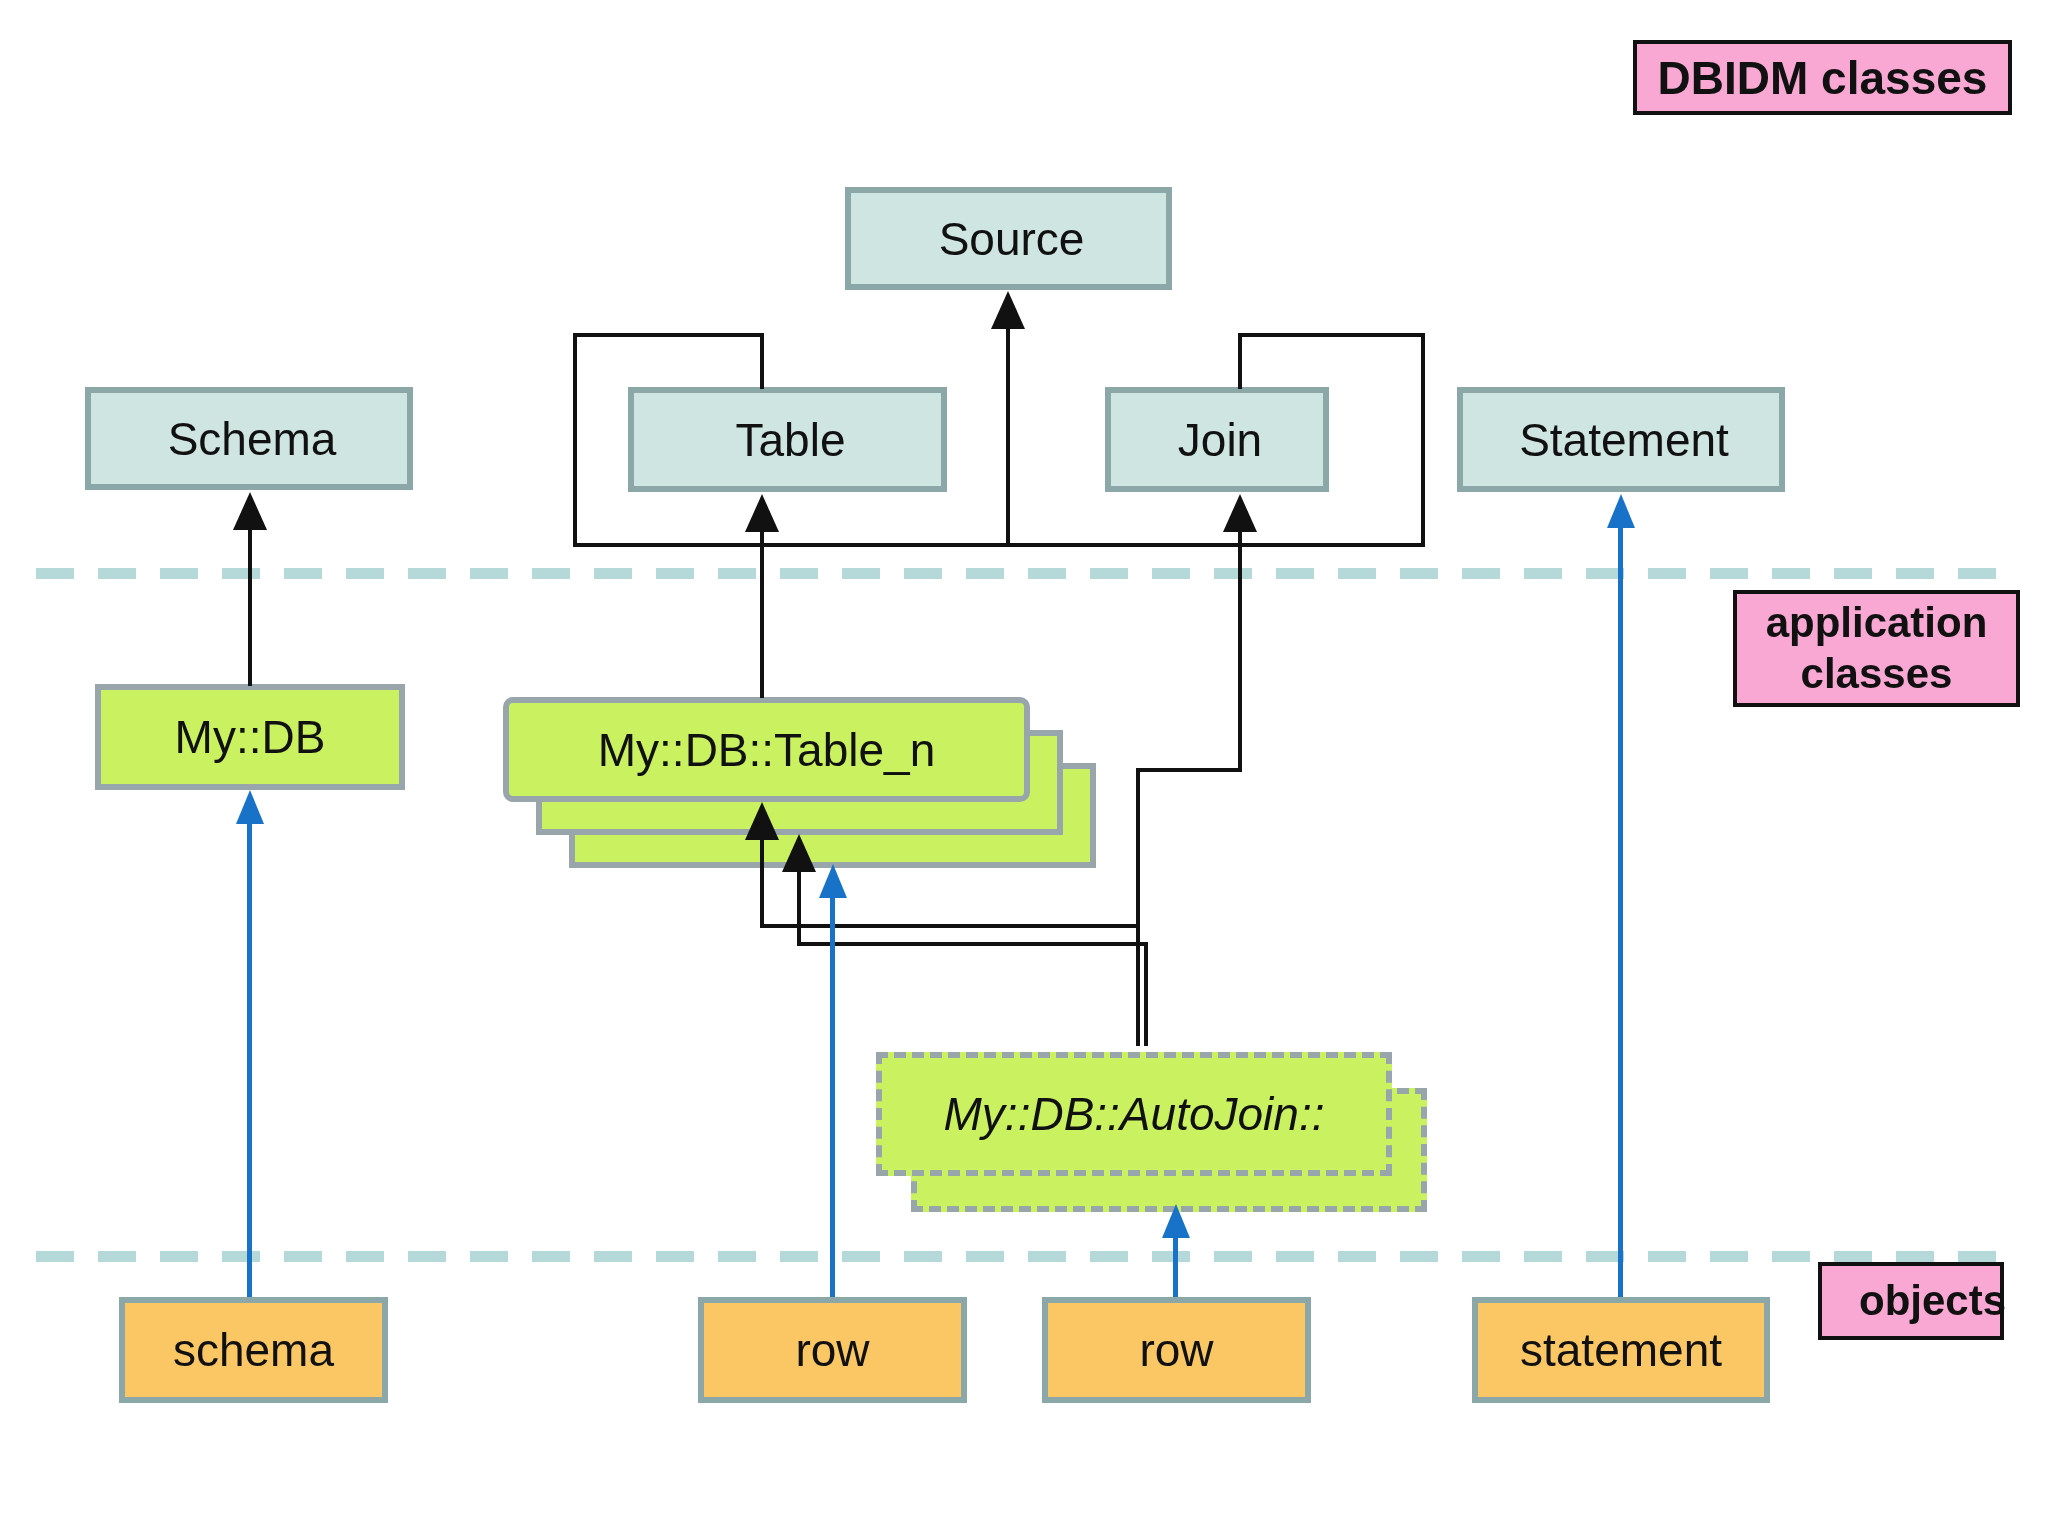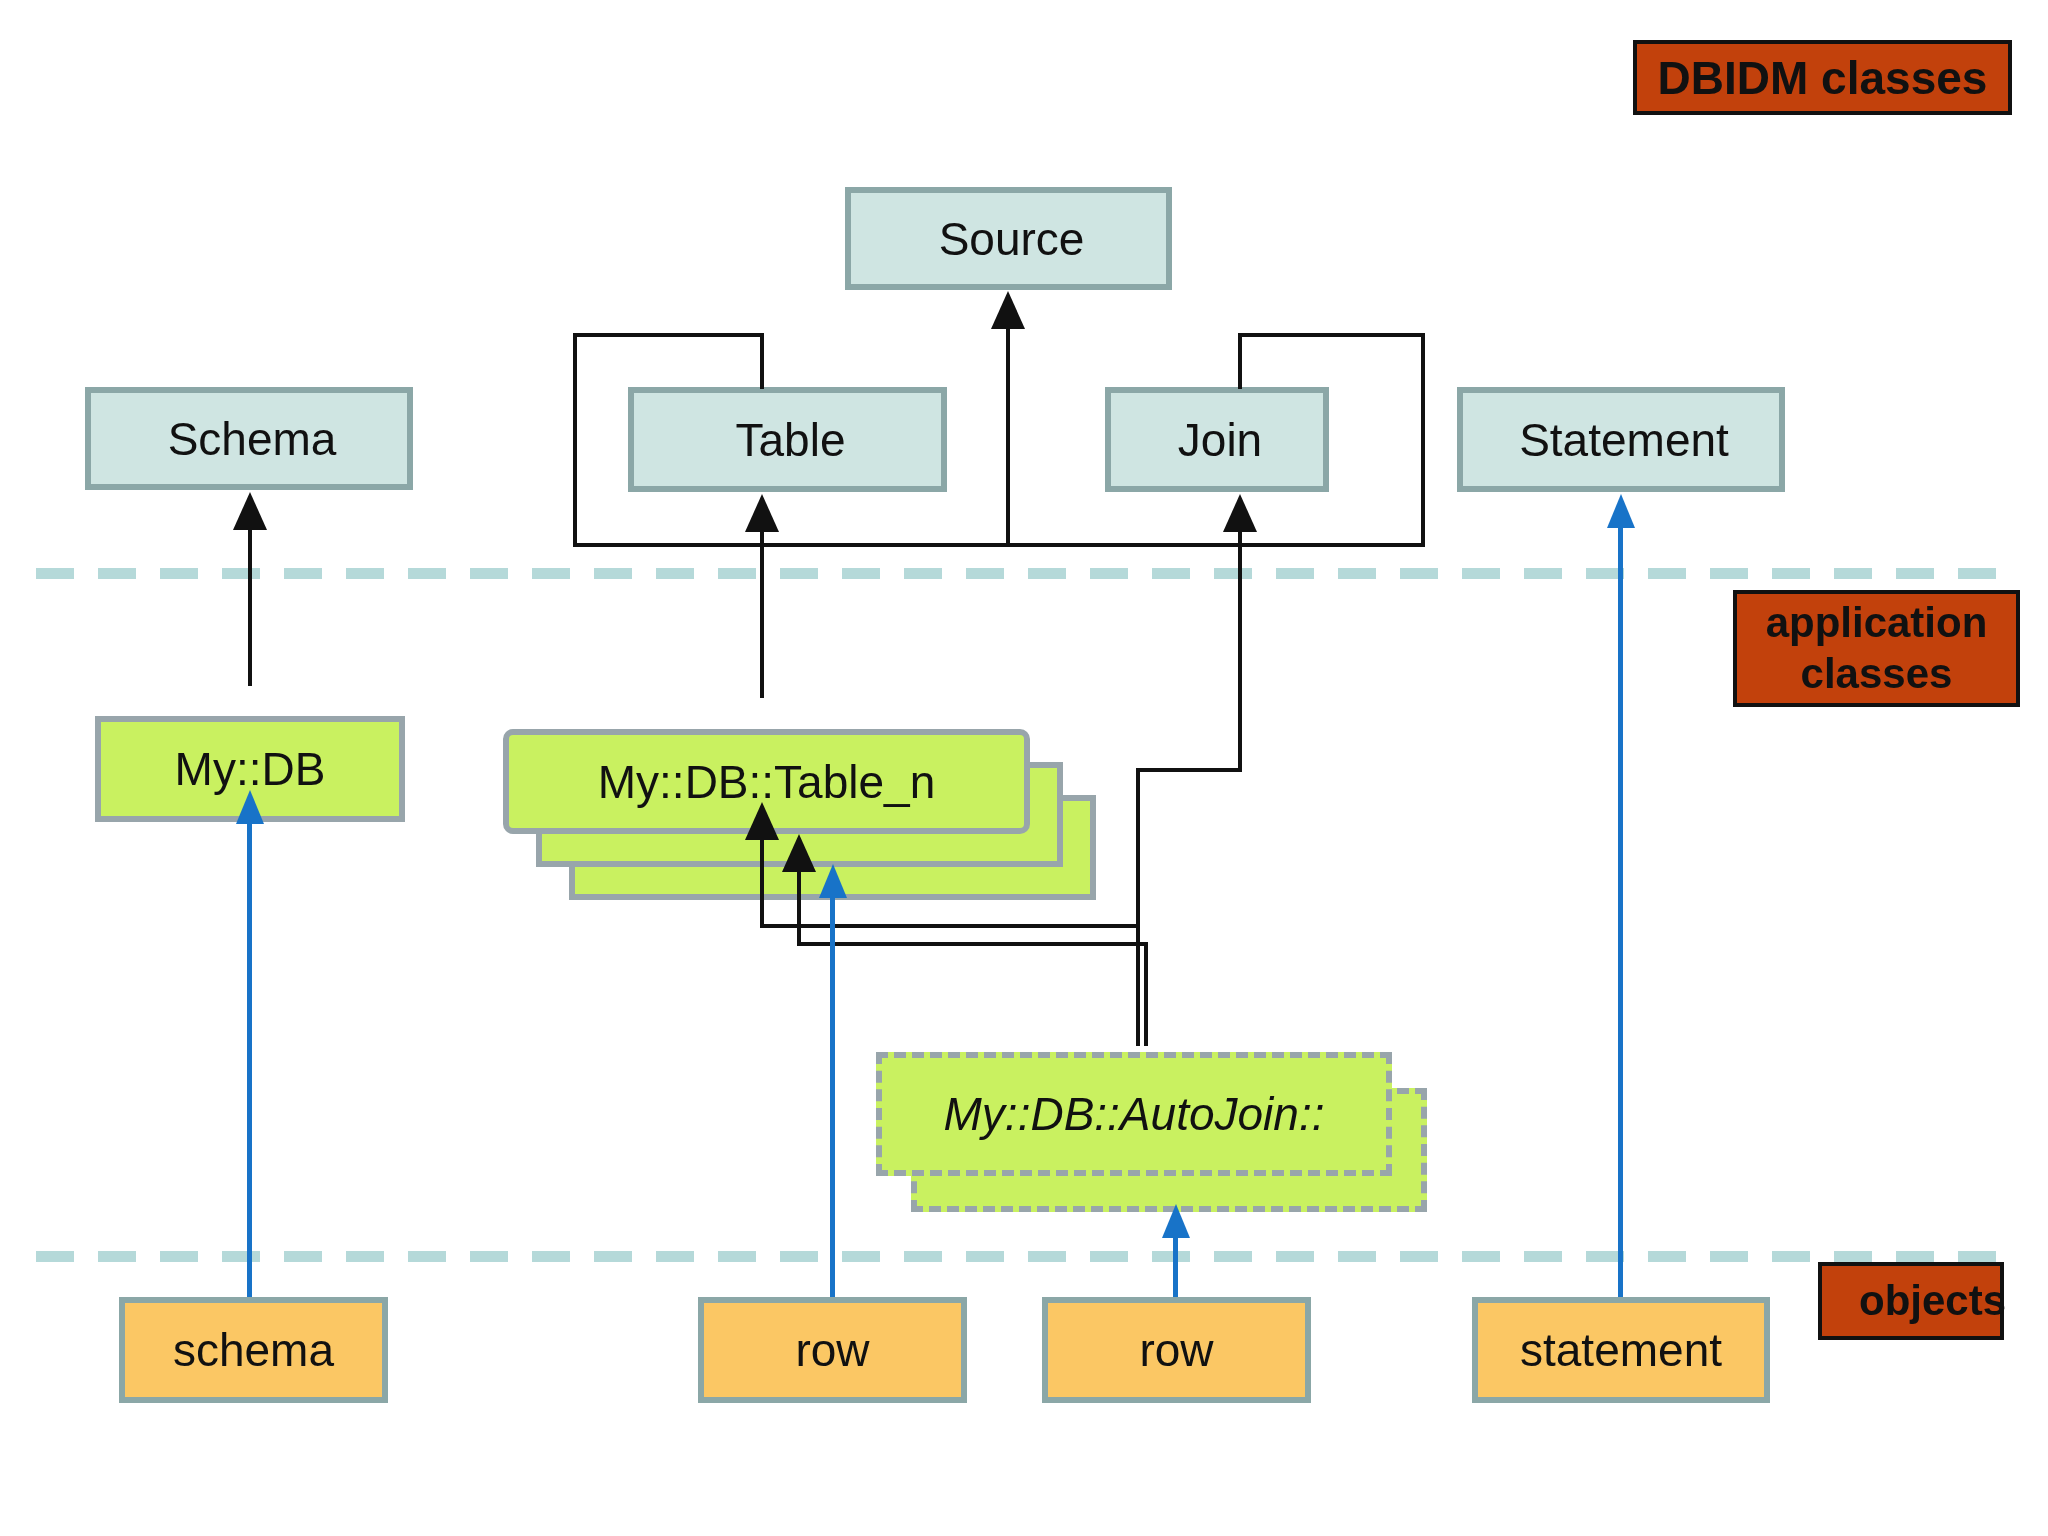--- a/index.html
+++ b/index.html
@@ -6,27 +6,27 @@
   .stage{
     position:relative;width:2048px;height:1536px;background:var(--background,#fff);
     font-family:"Liberation Sans",sans-serif;color:#111;overflow:hidden;
   }
   
   .node{
     position:absolute;display:flex;align-items:center;justify-content:center;
     box-sizing:border-box;font-size:46px;text-align:center;
   }
   .dbidm{background:var(--dbidm_fill,#cfe5e2);border:6px solid var(--dbidm_border,#8ba7a7);padding-left:6px;}
-  .app{background:var(--app_fill,#c9f160);border:6px solid var(--app_border,#98a5ab);margin-top:32px;}
+  .app{background:var(--app_fill,#c9f160);border:6px solid var(--app_border,#98a5ab);}
   .app-dashed{background:var(--app_fill,#c9f160);border:6px dashed var(--app_border,#98a5ab);font-style:italic;margin-top:8px;}
   .obj{background:var(--object_fill,#fbc764);border:6px solid var(--object_border,#8ba7a7);}
   
   .label-box{
     position:absolute;display:flex;align-items:center;justify-content:center;
-    box-sizing:border-box;background:#c2410c;border:4px solid var(--label_border,#111);
+    box-sizing:border-box;background:#f9a8d4;border:4px solid var(--label_border,#111);
     font-weight:bold;text-align:center;
   }
   
   .separator{
     position:absolute;height:11px;
     background:repeating-linear-gradient(90deg,var(--separator,#b5d9d9) 0 38px,transparent 38px 62px);
   }
   
   .bl{position:absolute;background:var(--line,#111);}       
   .il{position:absolute;background:var(--instance_arrow,#1873c8);} 

